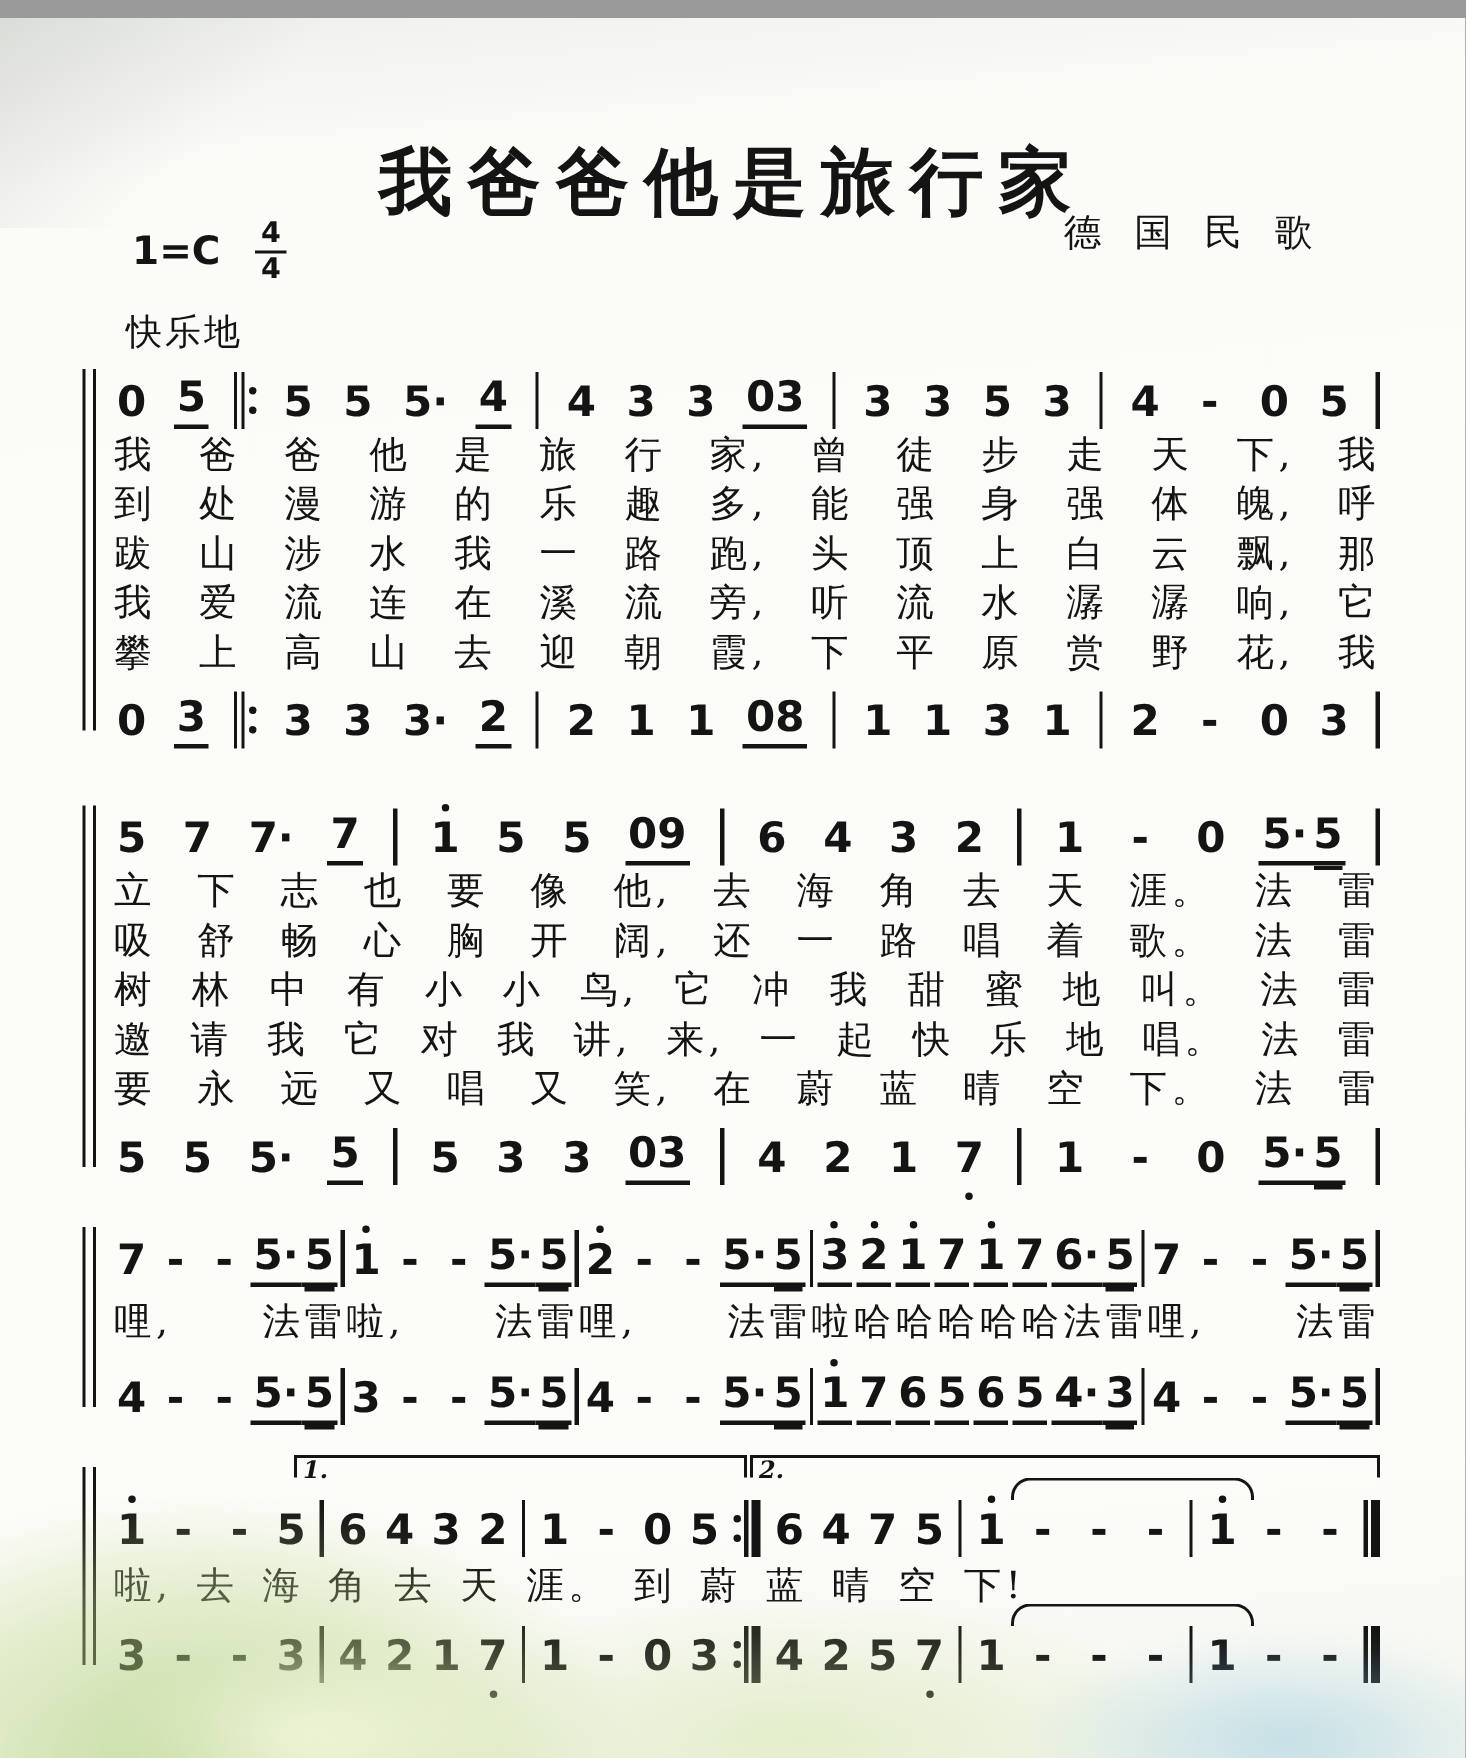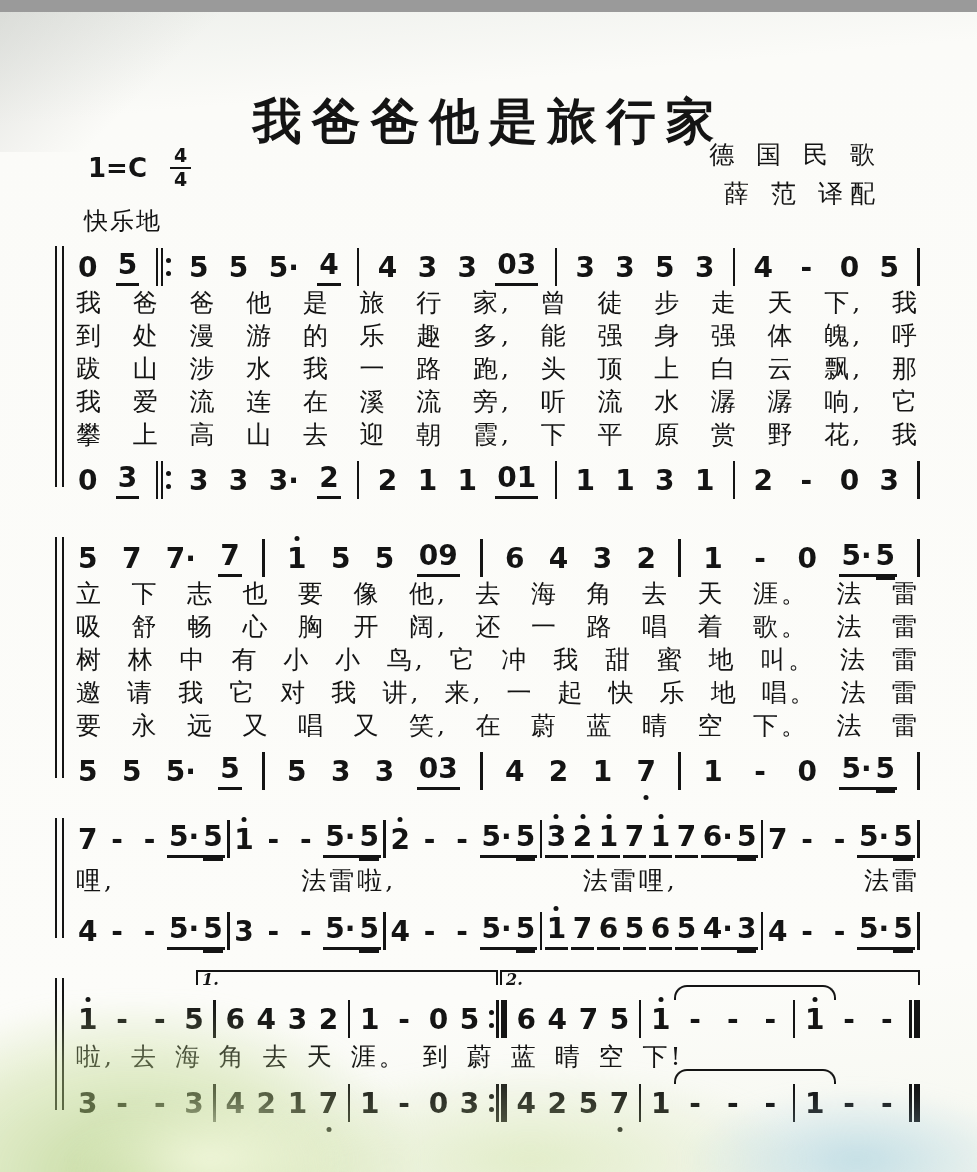--- a/index.html
+++ b/index.html
@@ -68,21 +68,20 @@
 </style>
 </head>
 <body>
 
 <div class="page">
   <div class="corner"></div>
 
   <h1 class="title">我爸爸他是旅行家</h1>
 
   <div class="credit c1">德 国 民 歌</div>
-  <div class="credit c2">薛 范 译配</div>
 
   <div class="keyrow">
     <span class="keysig">1=C</span>
     <span class="frac">
       <span class="num">4</span>
       <span class="den">4</span>
     </span>
   </div>
   <div class="tempo">快乐地</div>
 
@@ -229,21 +228,21 @@
         <span class="note">3</span>
         <span class="note">3</span>
         <span class="note">3·</span>
         <span class="note u1">2</span>
         <span class="bar">
           <i class="bl"></i>
         </span>
         <span class="note">2</span>
         <span class="note">1</span>
         <span class="note">1</span>
-        <span class="note u1">01</span>
+        <span class="note u1">08</span>
         <span class="bar">
           <i class="bl"></i>
         </span>
         <span class="note">1</span>
         <span class="note">1</span>
         <span class="note">3</span>
         <span class="note">1</span>
         <span class="bar">
           <i class="bl"></i>
         </span>
@@ -470,20 +469,21 @@
           <span class="note u2">5</span>
         </span>
         <span class="bar">
           <i class="bl"></i>
         </span>
       </div>
     <div class="lrow">
         <span class="syl">哩,</span>
         <span class="syl">法雷啦,</span>
         <span class="syl">法雷哩,</span>
+        <span class="syl">法雷啦哈哈哈哈哈法雷哩,</span>
         <span class="syl">法雷</span>
       </div>
     <div class="mline">
         <span class="note">4</span>
         <span class="note dash">-</span>
         <span class="note dash">-</span>
         <span class="grp">
           <span class="note u1">5·</span>
           <span class="note u2">5</span>
         </span>

